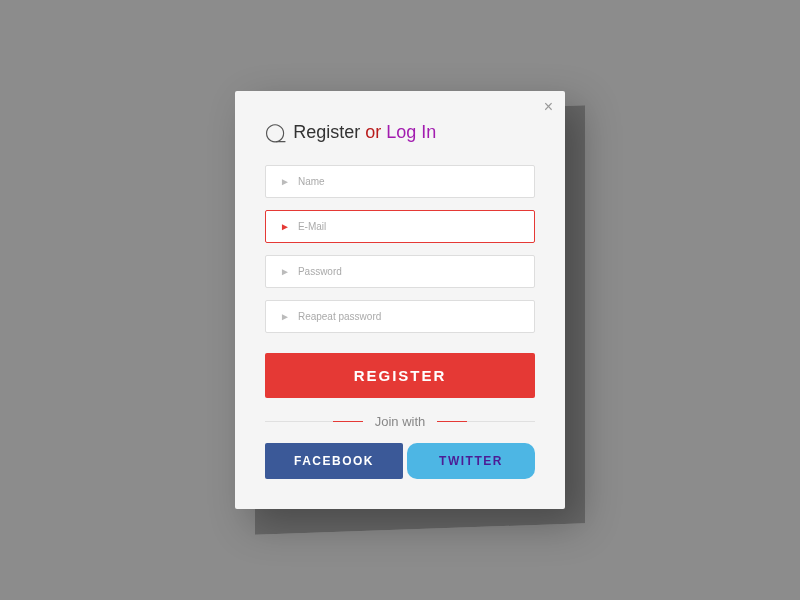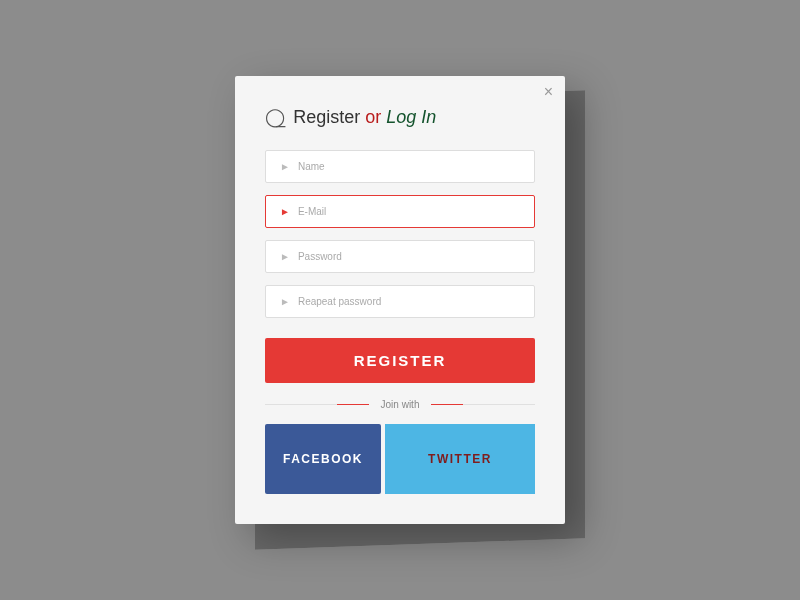--- a/index.html
+++ b/index.html
@@ -72,25 +72,24 @@
       font-size: 18px;
       color: #555;
     }
 
     .modal-title .or-text {
       margin: 0 5px;
       color: #b91c1c;
     }
 
     .modal-title .login-link {
-      color: #14532d;
+      color: #a21caf;
       cursor: pointer;
       text-decoration: none;
       font-weight: 400;
-      font-style: italic;
     }
 
     .form-group {
       margin-bottom: 12px;
     }
 
     .input-wrapper {
       width: 100%;
       display: flex;
       align-items: center;
@@ -146,21 +145,21 @@
       cursor: pointer;
       margin-top: 8px;
       margin-bottom: 16px;
       text-transform: uppercase;
     }
 
     .join-with {
       display: flex;
       align-items: center;
       margin-bottom: 14px;
-      font-size: 10px;
+      font-size: 13px;
       color: #888;
     }
 
     .join-with .line {
       flex: 1;
       height: 1px;
       background: #e0e0e0;
       position: relative;
     }
 
@@ -202,25 +201,25 @@
       border-radius: 2px;
       font-size: 12px;
       font-weight: 700;
       letter-spacing: 1.5px;
       cursor: pointer;
       text-transform: uppercase;
     }
 
     .twitter-btn {
       flex: 1;
-      padding: 28px;
+      padding: 6px;
       background: #4db6e4;
-      color: #7f1d1d;
-      border: none;
-      border-radius: 0;
+      color: #4c1d95;
+      border: none;
+      border-radius: 10px;
       font-size: 12px;
       font-weight: 700;
       letter-spacing: 1.5px;
       cursor: pointer;
       text-transform: uppercase;
     }
   </style>
 </head>
 <body>
 

